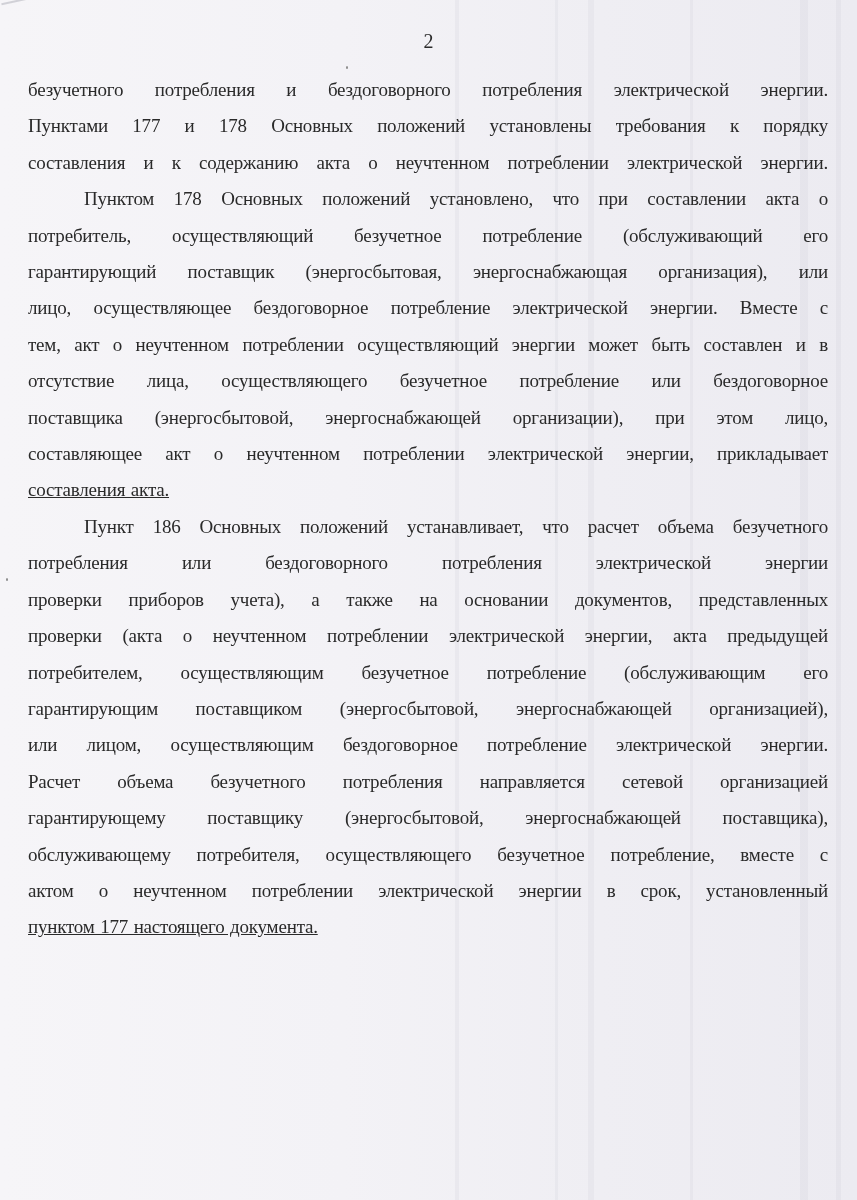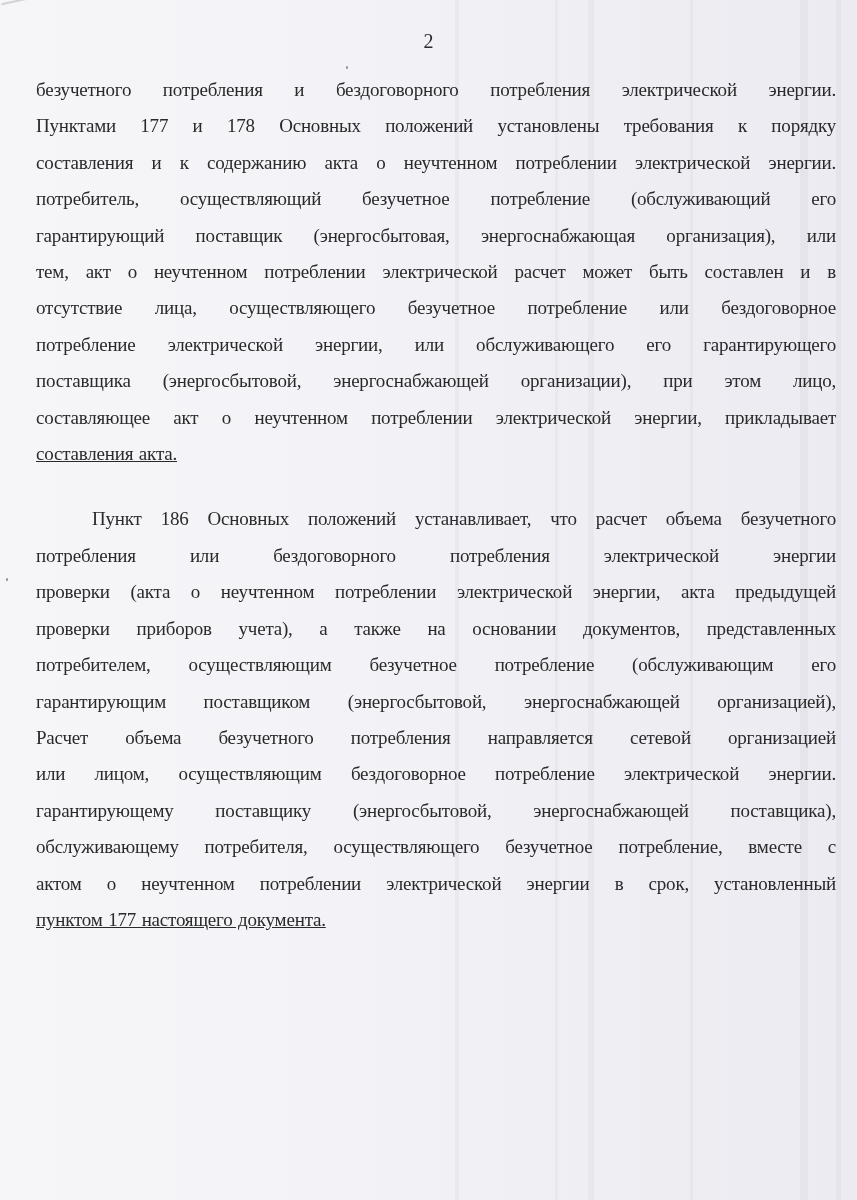--- a/index.html
+++ b/index.html
@@ -33,21 +33,21 @@
       position: absolute;
       top: 30px;
       left: 0;
       width: 857px;
       text-align: center;
       font-size: 20px;
       color: #2b2b2b;
     }
     .text-block {
       position: absolute;
-      left: 36px;
+      left: 28px;
       top: 72px;
       width: 800px;
       font-size: 19px;
       line-height: 36.4px;
       text-align: justify;
       letter-spacing: -0.2px;
       word-spacing: 1px;
     }
     .para {
       margin: 0;
@@ -99,39 +99,40 @@
 
   <div class="text-block">
 
     <div class="para">
       <span class="line">безучетного потребления и бездоговорного потребления электрической энергии.</span>
       <span class="line">Пунктами 177 и 178 Основных положений установлены требования к порядку</span>
       <span class="line">составления и к содержанию акта о неучтенном потреблении электрической энергии.</span>
     </div>
 
     <div class="para">
+      <span class="line" style="padding-left:56px;">Пунктом 178 Основных положений установлено, что  при составлении акта о</span>
       <span class="line">потребитель, осуществляющий безучетное потребление (обслуживающий его</span>
       <span class="line">гарантирующий поставщик (энергосбытовая, энергоснабжающая организация), или</span>
-      <span class="line">тем, акт о неучтенном потреблении электрической расчет может быть составлен и в</span>
+      <span class="line">лицо, осуществляющее бездоговорное потребление электрической энергии. Вместе с</span>
+      <span class="line">тем, акт о неучтенном потреблении осуществляющий энергии может быть составлен и в</span>
       <span class="line">отсутствие лица, осуществляющего безучетное потребление или бездоговорное</span>
-      <span class="line">потребление электрической энергии, или обслуживающего его гарантирующего</span>
       <span class="line">поставщика (энергосбытовой, энергоснабжающей организации), при этом лицо,</span>
       <span class="line">составляющее акт о неучтенном потреблении электрической энергии, прикладывает</span>
       <span class="line last">составления акта.</span>
     </div>
 
     <div class="para">
-      <span class="line" style="padding-left:56px;margin-top:29px;">Пункт 186 Основных положений устанавливает, что расчет объема безучетного</span>
+      <span class="line" style="padding-left:56px;">Пункт 186 Основных положений устанавливает, что расчет объема безучетного</span>
       <span class="line">потребления или бездоговорного потребления электрической энергии</span>
+      <span class="line">проверки приборов учета), а также на основании документов, представленных</span>
       <span class="line">проверки (акта о неучтенном потреблении электрической энергии, акта предыдущей</span>
-      <span class="line">проверки приборов учета), а также на основании документов, представленных</span>
       <span class="line">потребителем, осуществляющим безучетное потребление (обслуживающим его</span>
       <span class="line">гарантирующим поставщиком (энергосбытовой, энергоснабжающей организацией),</span>
+      <span class="line">или лицом, осуществляющим бездоговорное потребление электрической энергии.</span>
       <span class="line">Расчет объема безучетного потребления направляется сетевой организацией</span>
-      <span class="line">или лицом, осуществляющим бездоговорное потребление электрической энергии.</span>
       <span class="line">гарантирующему поставщику (энергосбытовой, энергоснабжающей поставщика),</span>
       <span class="line">обслуживающему потребителя, осуществляющего безучетное потребление, вместе с</span>
       <span class="line">актом о неучтенном потреблении электрической энергии в срок, установленный</span>
       <span class="line last">пунктом 177 настоящего документа.</span>
     </div>
 
   </div>
 </div>
 
 </body></html>

